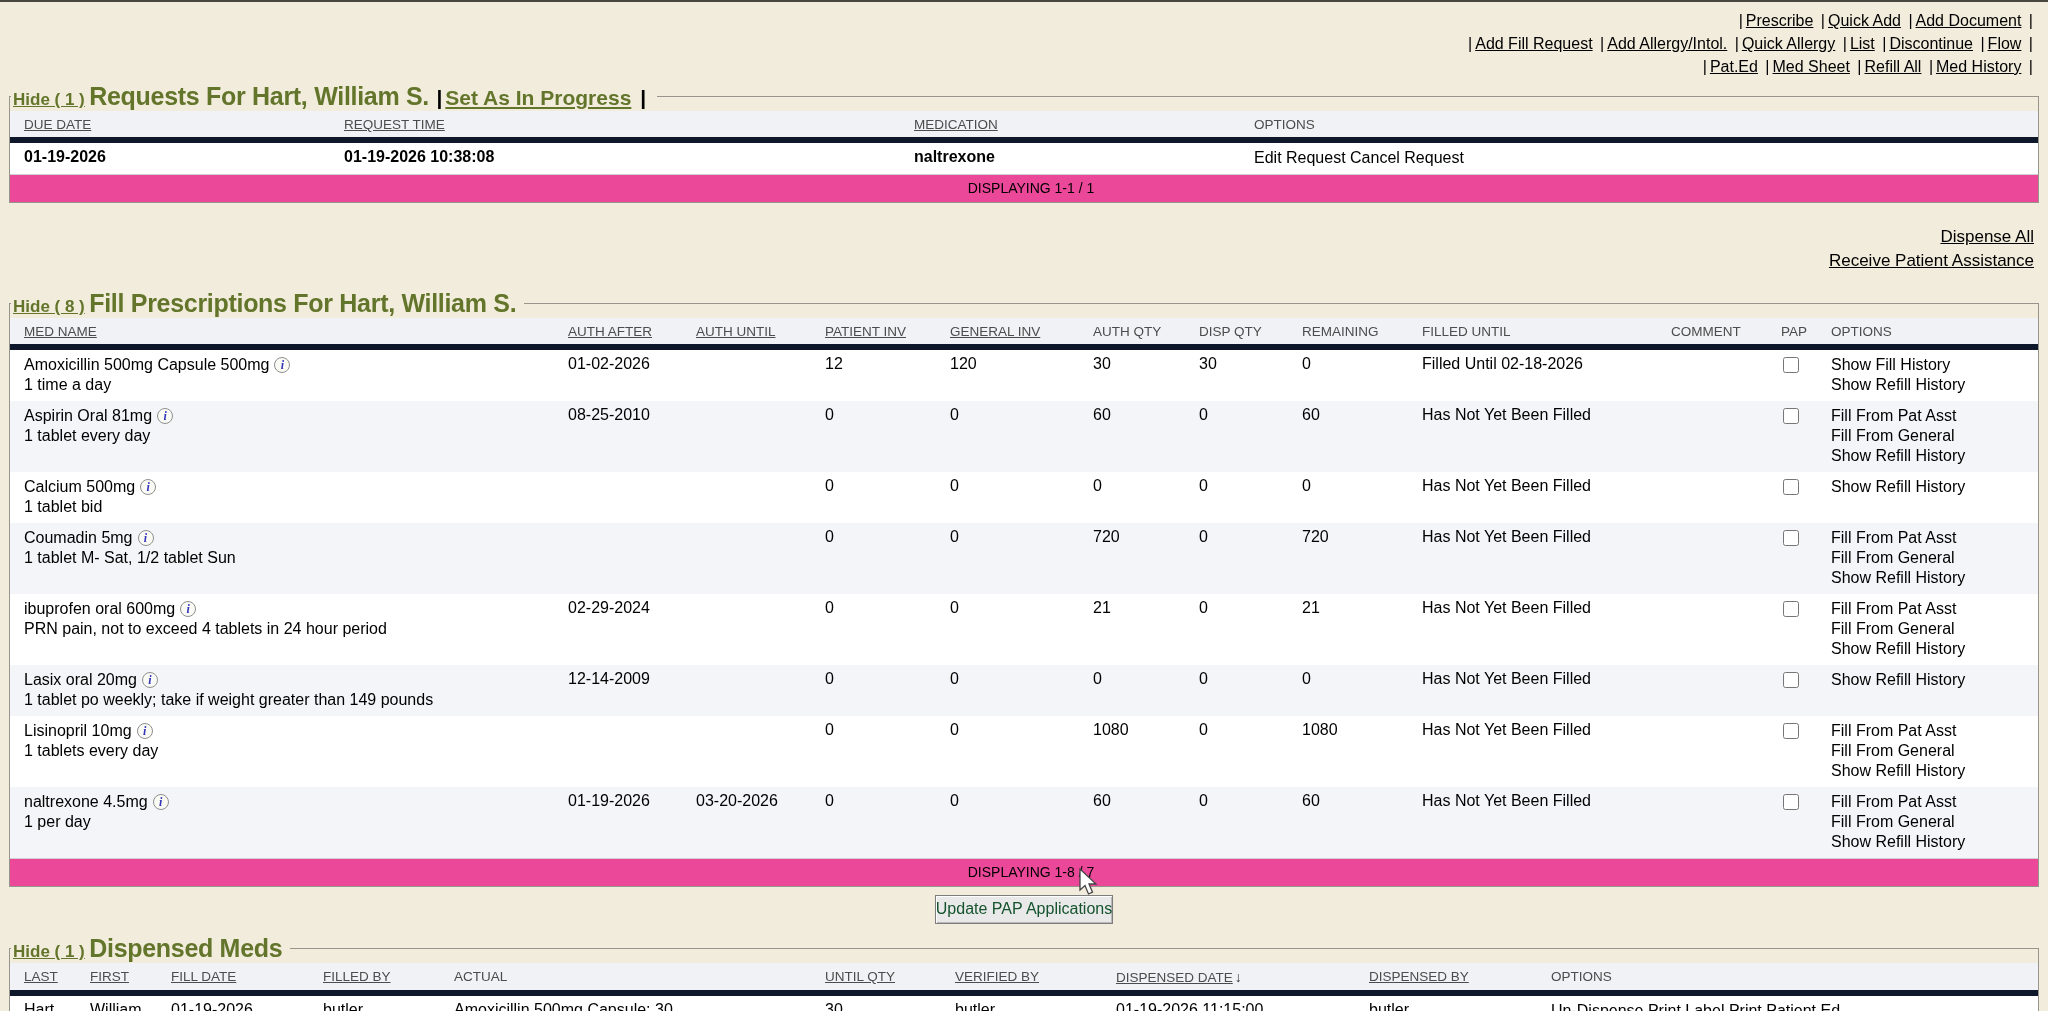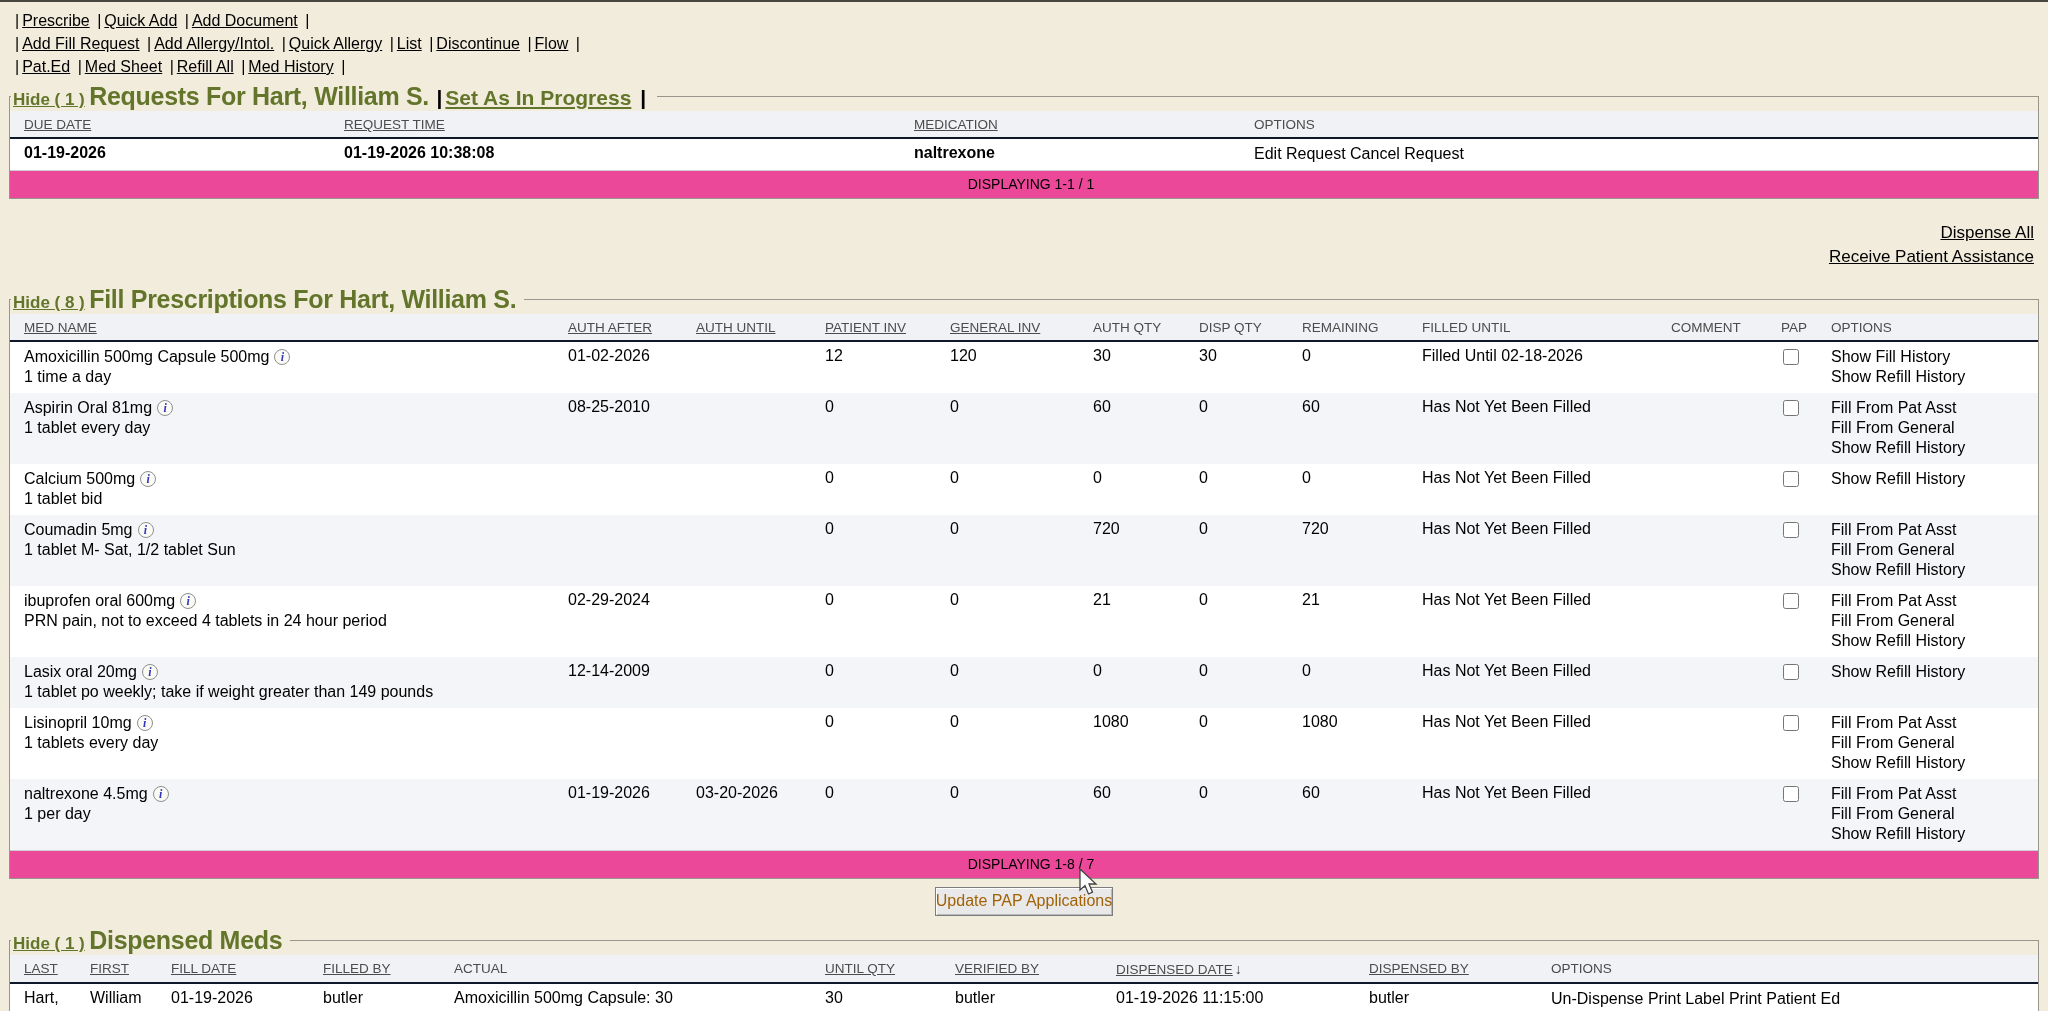--- a/index.html
+++ b/index.html
@@ -8,39 +8,39 @@
     width:2048px; height:1011px;
     background:#f2ecdc;
     font-family:"Liberation Sans", sans-serif;
     color:#000;
     position:relative;
     overflow:hidden;
   }
   .top-rule { height:2px; background:#47473f; width:100%; }
 
   
-  .topnav { text-align:left; padding:7px 12px 2px; font-size:16px; line-height:23px; }
+  .topnav { text-align:right; padding:7px 12px 2px; font-size:16px; line-height:23px; }
   .topnav a { color:#000; text-decoration:underline; cursor:pointer; }
   .sep { color:#000; padding:0 3px; }
 
   
   fieldset.section { border:1px solid #97958c; margin:2px 9px 0; padding:0; }
   legend.sec-legend { margin-left:1px; padding:0 8px 0 2px; white-space:nowrap; }
   .hide-link { font-size:17px; font-weight:bold; color:#62752a; text-decoration:underline; cursor:pointer; }
   .sec-title { font-size:25px; font-weight:bold; color:#62752a; letter-spacing:-0.3px; }
   .legend-link { font-size:21px; font-weight:bold; color:#62752a; }
   .legend-link a { color:#62752a; text-decoration:underline; cursor:pointer; }
 
   
   table.grid { width:100%; border-collapse:collapse; table-layout:fixed; background:#fff; }
   table.grid td { vertical-align:top; font-size:16px; padding:5px 4px 6px 0; overflow:hidden; }
   table.grid td:first-child { padding-left:14px; }
   tr.hdr td {
     background:#f1f2f5; color:#4c4c4c; font-size:13.5px; font-weight:normal;
-    padding-top:6px; padding-bottom:5px; border-bottom:2px solid #0f172a;
+    padding-top:6px; padding-bottom:5px; border-bottom:6px solid #0f172a;
   }
   tr.hdr .col-sort { text-decoration:underline; cursor:pointer; }
   tr.ftr td {
     background:#ec4899; border-top:1px solid #cfcfcf; text-align:center;
     font-size:14px; padding:5px 0 6px;
   }
   tr.alt td { background:#f4f5f8; }
   .bold { font-weight:bold; }
 
   
@@ -63,21 +63,21 @@
   
   .action-links { text-align:right; padding:22px 14px 0; font-size:17px; line-height:24px; }
   .action-links a { display:block; color:#000; text-decoration:underline; cursor:pointer; }
 
   
   .btn-row { text-align:center; margin:8px 0 10px; }
   button.classic {
     font-family:"Liberation Sans", sans-serif; font-size:16px;
     background:#e9e9e9; border:1px solid #7d7d7d;
     box-shadow:inset 1px 1px 0 #ffffff, inset -1px -1px 0 #b9b9b9;
-    padding:4px 0 5px; cursor:pointer; color:#a16207;
+    padding:4px 0 5px; cursor:pointer; color:#14532d;
   }
 
   .sort-arrow { font-size:14px; color:#333; margin-left:2px; }
 
   
   .mouse-cursor { position:absolute; left:1078px; top:868px; width:22px; height:30px; z-index:50; pointer-events:none; }
 
   .spacer-sm { height:14px; }
 </style>
 </head>

